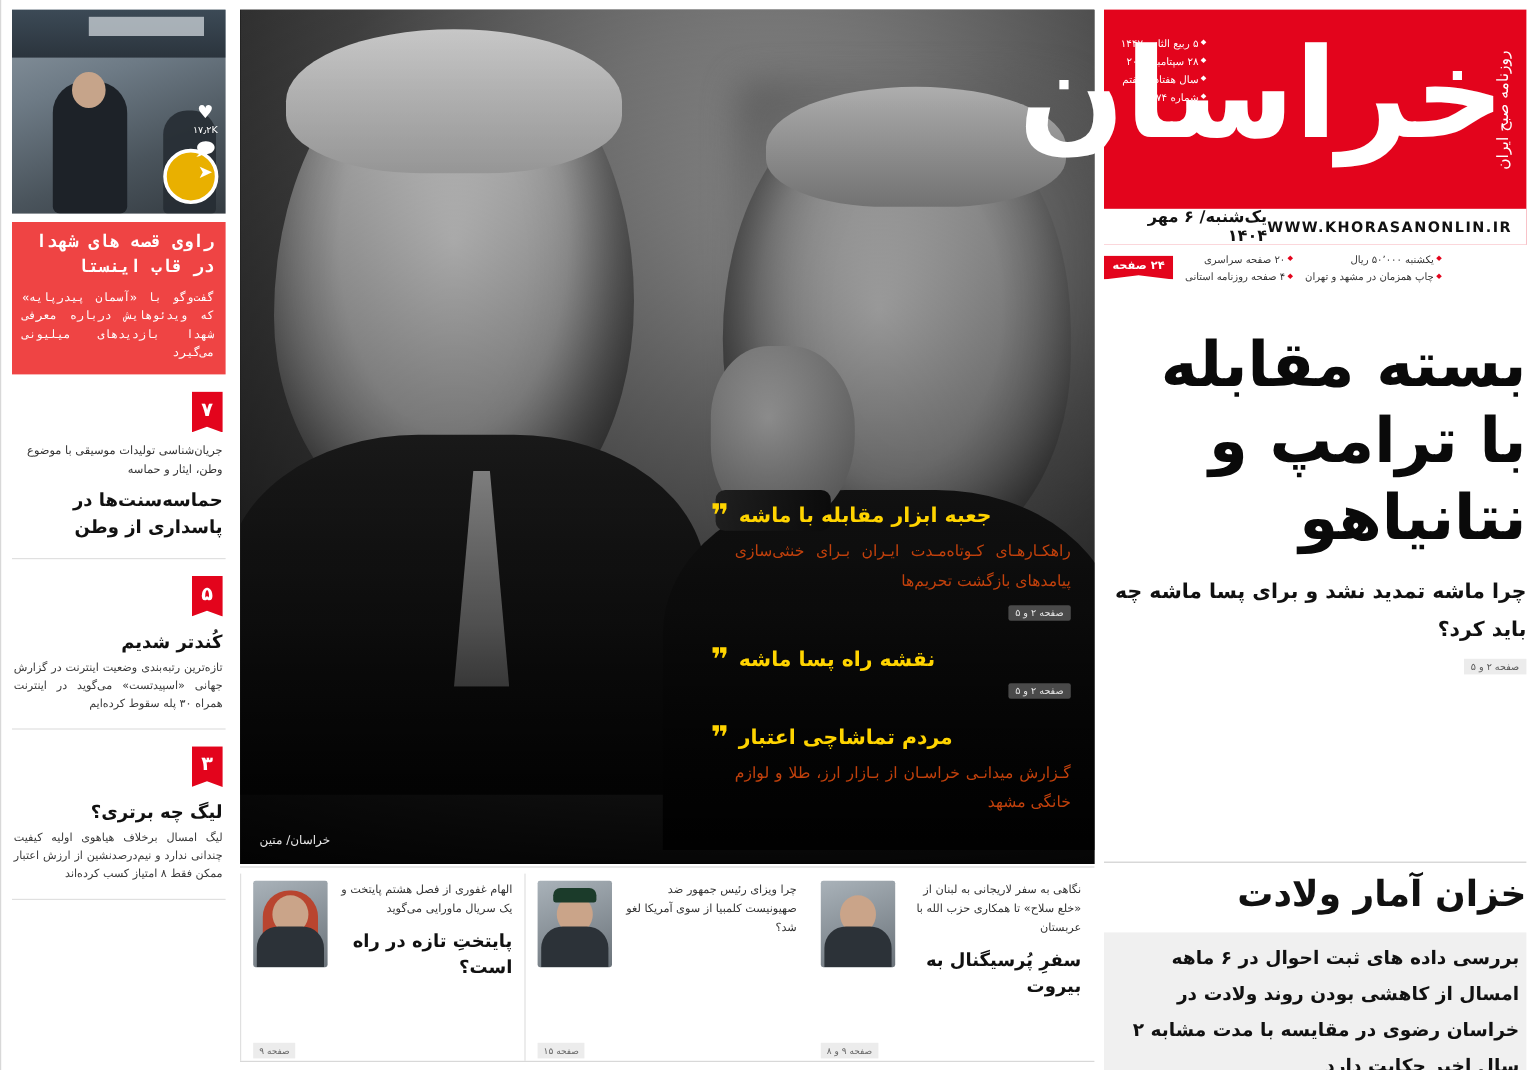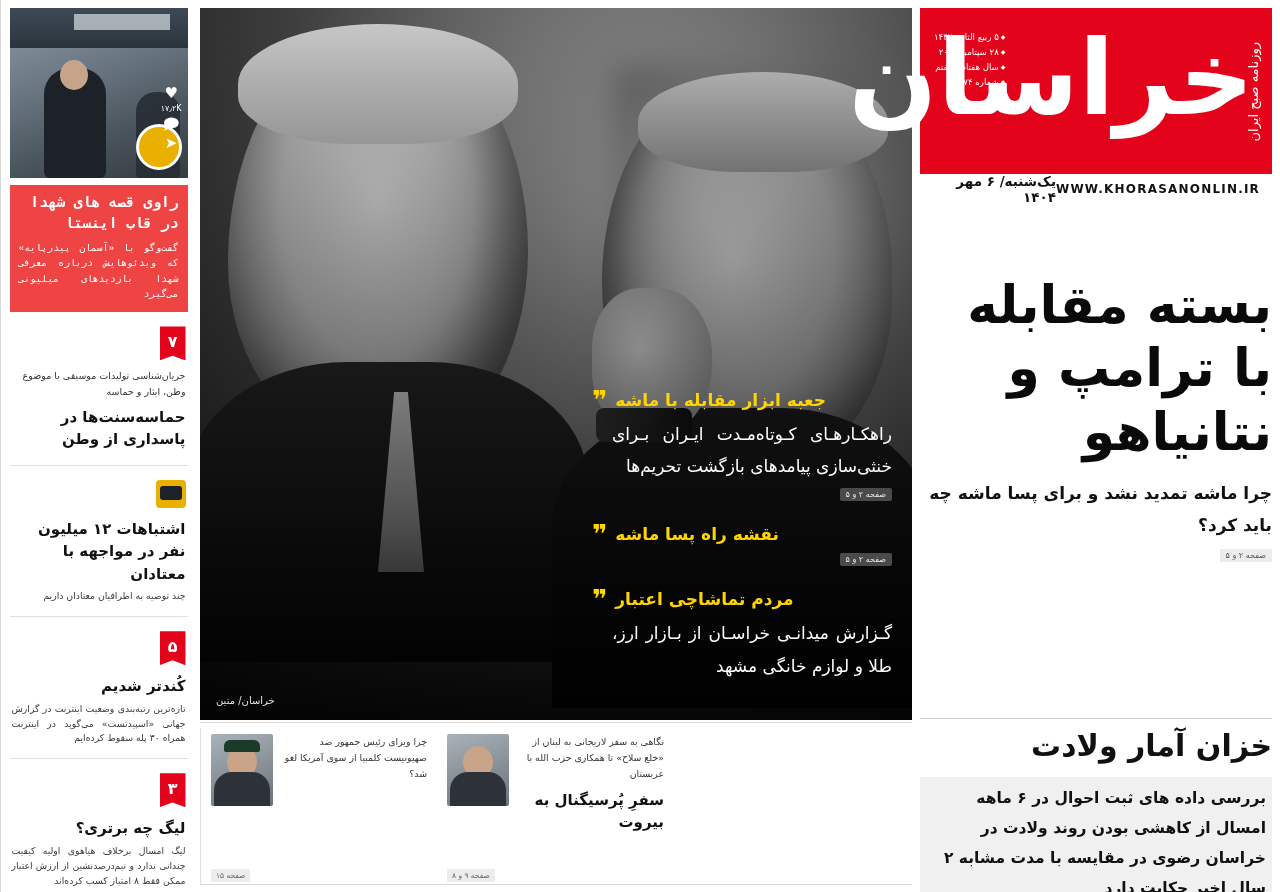--- a/index.html
+++ b/index.html
@@ -155,21 +155,21 @@
     background:linear-gradient(180deg,rgba(0,0,0,.15),rgba(0,0,0,.55) 72%,rgba(0,0,0,.9) 100%);
   }
 
   .quotes{
     position:absolute;right:20px;bottom:18px;width:300px;color:#fff;text-align:right;
   }
   .q-item{margin-bottom:20px;}
   .q-head{display:flex;align-items:center;justify-content:flex-start;gap:8px;flex-direction:row-reverse;}
   .q-mark{color:#ffd400;font-size:26px;line-height:1;font-weight:bold;}
   .q-title{color:#ffd400;font-size:17px;font-weight:bold;}
-  .q-body{font-size:17px;line-height:1.9;margin-top:5px;color:#ffffff;text-align:justify;margin-left:20px;}
+  .q-body{font-size:13px;line-height:1.9;margin-top:5px;color:#c2410c;text-align:justify;margin-left:20px;}
   .q-page{
     display:inline-block;margin-top:6px;background:#4a4a4a;color:#e8e8e8;
     font-size:8px;padding:2px 6px;border-radius:2px;
   }
   .photo-credit{
     position:absolute;left:16px;bottom:14px;color:#fff;font-size:10px;opacity:.9;
   }
 
   
   .masthead{
@@ -304,26 +304,20 @@
       <p>گفت‌وگو با «آسمان پیدرپایه» که ویدئوهایش درباره معرفی شهدا بازدیدهای میلیونی می‌گیرد</p>
     </div>
 
     <div class="side-item">
       <div class="num-badge">۷</div>
       <div class="clearer"></div>
       <p class="lead">جریان‌شناسی تولیدات موسیقی با موضوع وطن، ایثار و حماسه</p>
       <p class="ttl">حماسه‌سنت‌ها در پاسداری از وطن</p>
     </div>
 
-    <div class="side-item">
-      <div class="badge-img"></div>
-      <div class="clearer"></div>
-      <p class="ttl">اشتباهات ۱۲ میلیون نفر در مواجهه با معتادان</p>
-      <p class="sub">چند توصیه به اطرافیان معتادان داریم</p>
-    </div>
 
     <div class="side-item">
       <div class="num-badge">۵</div>
       <div class="clearer"></div>
       <p class="ttl">کُندتر شدیم</p>
       <p class="sub">تازه‌ترین رتبه‌بندی وضعیت اینترنت در گزارش جهانی «اسپیدتست» می‌گوید در اینترنت همراه ۳۰ پله سقوط کرده‌ایم</p>
     </div>
 
     <div class="side-item">
       <div class="num-badge">۳</div>
@@ -385,38 +379,61 @@
       <div>۲۸ سپتامبر ۲۰۲۵</div>
       <div>سال هفتاد و هفتم</div>
       <div>شماره ۲۱۸۷۴</div>
     </div>
     <div class="mast-bottom">
       <span class="mast-url">WWW.KHORASANONLIN.IR</span>
       <span class="mast-date">یک‌شنبه/ ۶ مهر ۱۴۰۴</span>
     </div>
   </div>
 
+  <div class="info-bar">
+    <span class="pages-badge">۲۴ صفحه</span>
+    <span class="info-col">
+      <span>۲۰ صفحه سراسری</span>
+      <span>۴ صفحه روزنامه استانی</span>
+    </span>
+    <span class="info-col">
+      <span>یکشنبه ۵۰٬۰۰۰ ریال</span>
+      <span>چاپ همزمان در مشهد و تهران</span>
+    </span>
+  </div>
 
   <div class="lead-block">
     <h1 class="lead-title">بسته مقابله با ترامپ و نتانیاهو</h1>
     <p class="lead-sub">چرا ماشه تمدید نشد و برای پسا ماشه چه باید کرد؟</p>
     <span class="lead-page">صفحه ۲ و ۵</span>
   </div>
 
   <div class="divider"></div>
 
   <div class="sec2">
     <h2>خزان آمار ولادت</h2>
     <div class="hl">بررسی داده های ثبت احوال در ۶ ماهه امسال از کاهشی بودن روند ولادت در خراسان رضوی در مقایسه با مدت مشابه ۲ سال اخیر حکایت دارد</div>
 
   </div>
 
   <div class="strip-line"></div>
   <div class="strip">
 
+    <div class="strip-cell">
+      <div class="sc-photo p3">
+        <div class="scarf"></div>
+        <div class="h"></div>
+        <div class="b"></div>
+      </div>
+      <div class="sc-text">
+        <div class="sc-lead">الهام غفوری از فصل هشتم پایتخت و یک سریال ماورایی می‌گوید</div>
+        <div class="sc-title">پایتختِ تازه در راه است؟</div>
+      </div>
+      <span class="sc-page">صفحه ۹</span>
+    </div>
 
     <div class="strip-cell">
       <div class="sc-photo p2">
         <div class="h"></div>
         <div class="cap"></div>
         <div class="b"></div>
       </div>
       <div class="sc-text">
         <div class="sc-lead">چرا ویزای رئیس جمهور ضد صهیونیست کلمبیا از سوی آمریکا لغو شد؟</div>
       </div>

